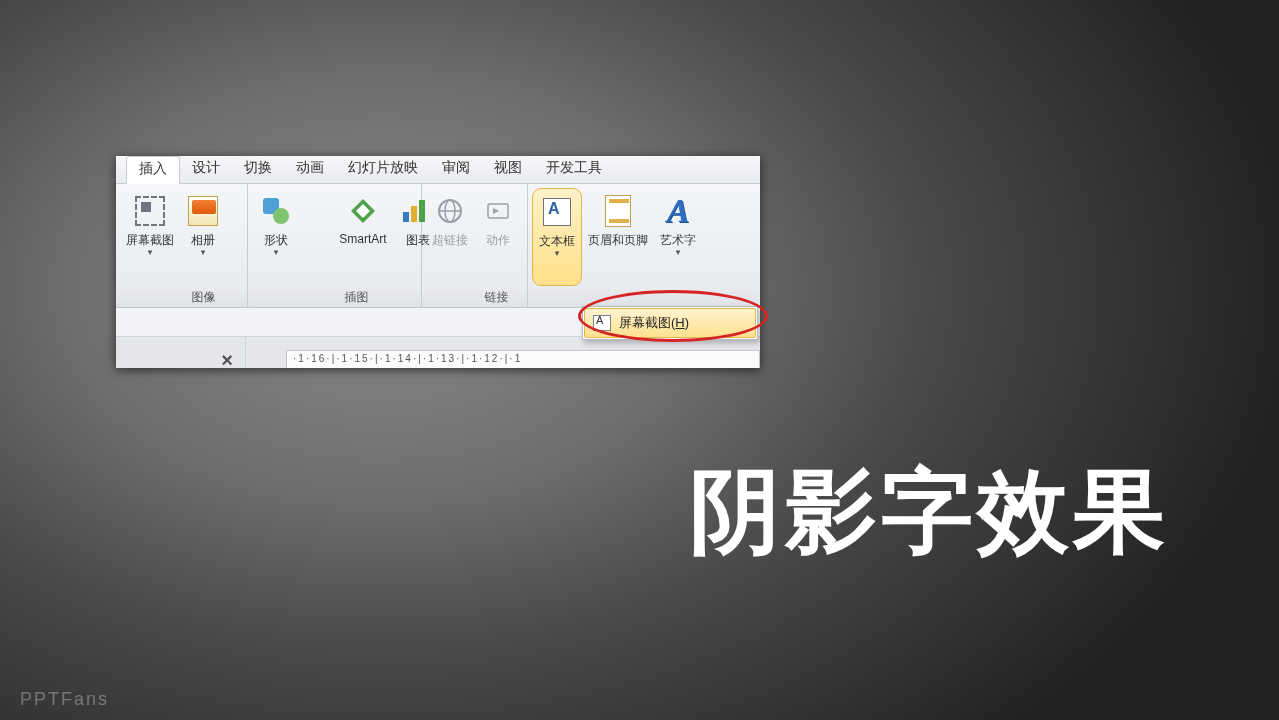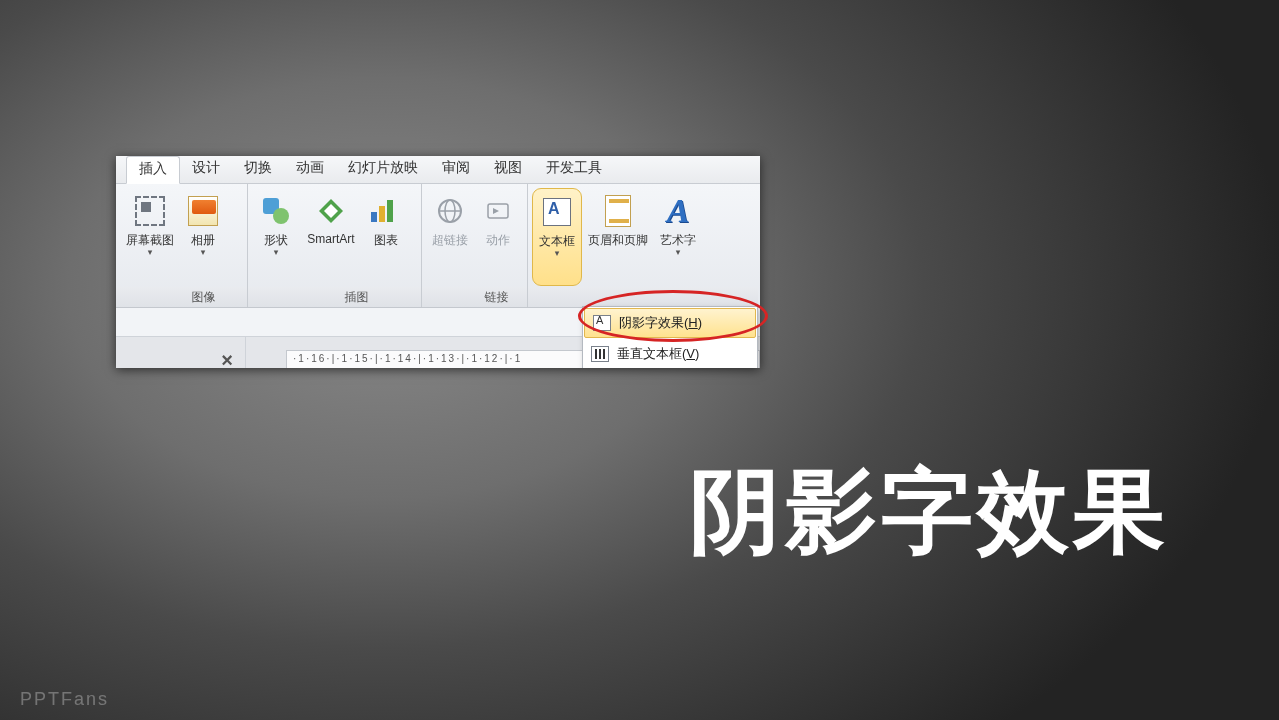--- a/index.html
+++ b/index.html
@@ -189,21 +189,21 @@
 
       <div class="group" style="width:174px;">
         <div class="group-buttons">
           <div class="btn">
             <div class="icon-box">
                 <div class="ic-shapes"></div>
               </div>
             <span>形状</span>
             <span class="caret">▾</span>
           </div>
-          <div class="btn" style="min-width:62px;">
+          <div class="btn" style="min-width:62px;margin-left:32px;">
             <div class="icon-box ic-smartart">
               <svg viewBox="0 0 30 30">
                   <polygon points="15,3 27,15 15,27 3,15" fill="#4fa24a"></polygon>
                   <polygon points="15,8 22,15 15,22 8,15" fill="#fff"></polygon>
                 </svg>
             </div>
             <span>SmartArt</span>
           </div>
           <div class="btn">
             <div class="icon-box">
@@ -267,25 +267,21 @@
             <span class="caret">▾</span>
           </div>
         </div>
         <div class="group-label"></div>
       </div>
     </div>
 
     <div class="dropdown">
       <div class="dd-item sel">
         <div class="dd-icon h"></div>
-        <span><span>阴影字效果(</span><span class="underline">H</span><span>)</span></span>
-      </div>
-      <div class="dd-item">
-        <div class="dd-icon v"></div>
-        <span><span>垂直文本框(</span><span class="underline">V</span><span>)</span></span>
+        <span><span>屏幕截图(</span><span class="underline">H</span><span>)</span></span>
       </div>
     </div>
 
     <div class="strip">
       <div class="thumb-close">
         <span class="close-x">×</span>
       </div>
       <div class="ruler">
         <div class="ruler-nums">·1·16·|·1·15·|·1·14·|·1·13·|·1·12·|·1</div>
       </div>

